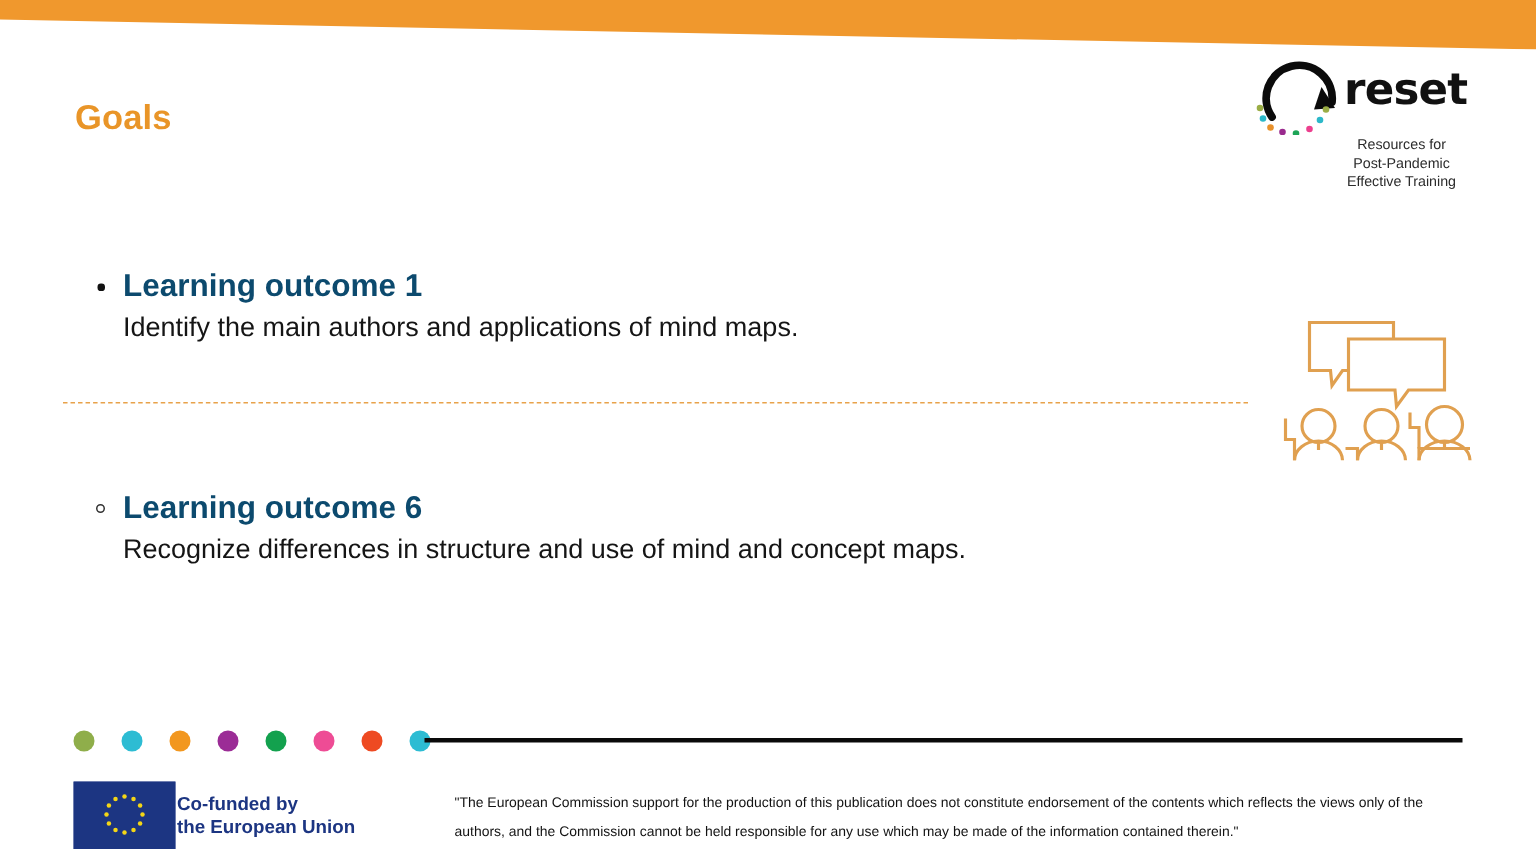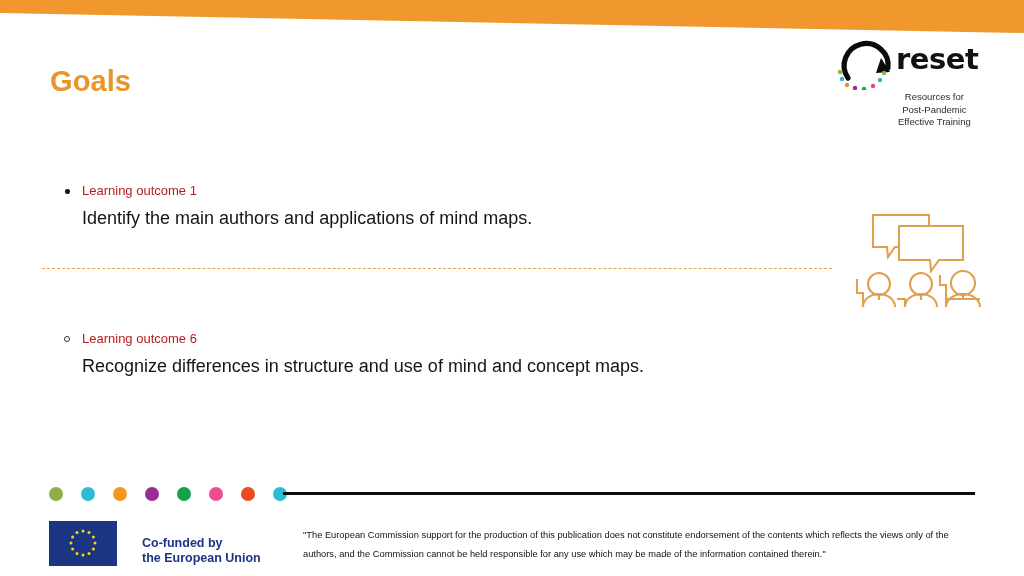--- a/index.html
+++ b/index.html
@@ -69,21 +69,21 @@
     text-align: center;
   }
 
   
   .goals-title {
     position: absolute;
     left: 50px;
     top: 65px;
     font-family: "Liberation Sans", sans-serif;
     font-weight: bold;
-    font-size: 29px;
+    font-size: 23px;
     color: #E99528;
     letter-spacing: 0.1px;
   }
   .goals-sub {
     position: absolute;
     left: 50px;
     top: 94px;
     font-family: "Liberation Sans", sans-serif;
     font-size: 20px;
     color: #161616;
@@ -94,23 +94,23 @@
     position: absolute;
     left: 60px;
   }
   .outcome-1 { top: 180px; }
   .outcome-2 { top: 328px; }
 
   .outcome-head {
     position: relative;
     padding-left: 22px;
     font-family: "Liberation Sans", sans-serif;
-    font-weight: normal;
-    font-size: 13px;
-    color: #b91c1c;
+    font-weight: bold;
+    font-size: 21px;
+    color: #0c4a6e;
     line-height: 22px;
   }
   .bullet-filled::before {
     content: "";
     position: absolute;
     left: 5px;
     top: 9px;
     width: 4.5px;
     height: 4.5px;
     border-radius: 50%;
@@ -179,22 +179,22 @@
     height: 3px;
     background: #0a0a0a;
   }
 
   
   .eu-block {
     position: absolute;
     left: 49px;
     top: 521px;
     display: flex;
-    align-items: flex-end;
-    gap: 25px;
+    align-items: center;
+    gap: 1px;
   }
   .eu-flag {
     width: 68px;
     height: 45px;
     background: #1c3582;
     position: relative;
     flex: none;
   }
   .eu-text {
     font-family: "Liberation Sans", sans-serif;

